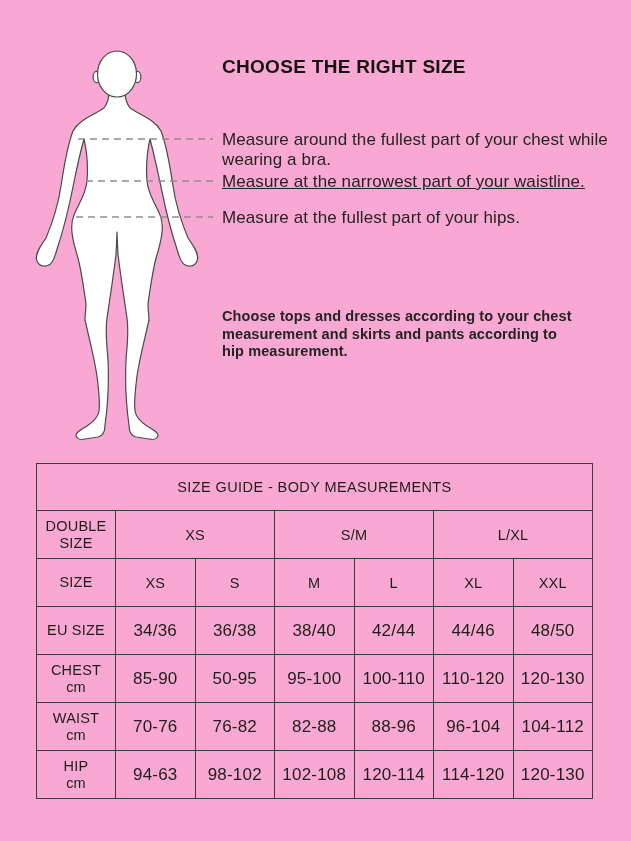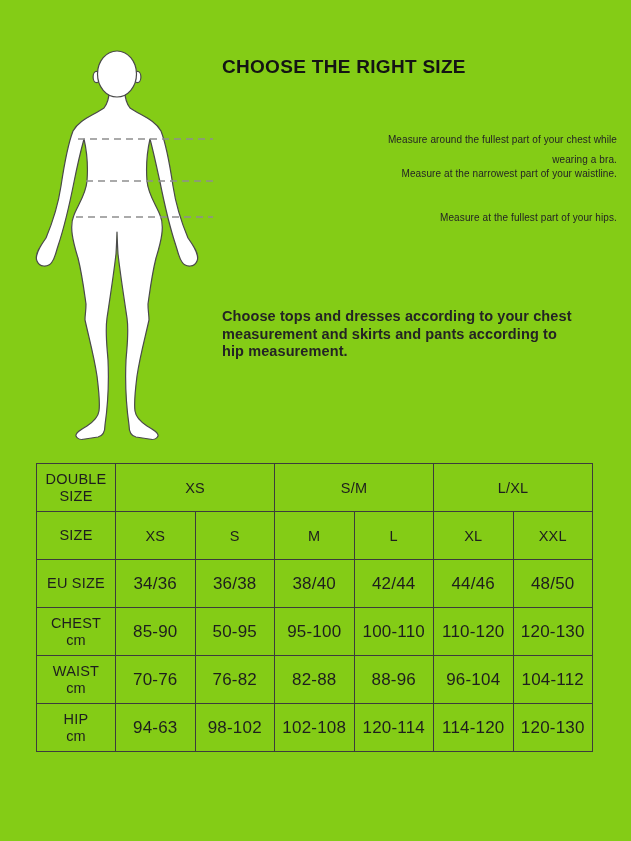--- a/index.html
+++ b/index.html
@@ -3,21 +3,21 @@
 <meta charset="utf-8">
 <style>
   * { margin: 0; padding: 0; box-sizing: border-box; }
   html, body { background: #ffffff; }
   body { font-family: "Liberation Sans", "DejaVu Sans", sans-serif; color: #1e1e1e; }
 
   .page {
     position: relative;
     width: 631px;
     height: 841px;
-    background: #84cc16;
+    background: #f9a8d4;
     overflow: hidden;
   }
 
   
   .figure-wrap {
     position: absolute;
     left: 20px;
     top: 42px;
     width: 200px;
     height: 400px;
@@ -34,28 +34,27 @@
     letter-spacing: 0.3px;
     color: #141414;
     white-space: nowrap;
   }
 
   
   .measure-item {
     position: absolute;
     left: 222px;
     width: 395px;
-    font-size: 10px;
+    font-size: 17px;
     line-height: 20px;
     letter-spacing: 0.1px;
     color: #242424;
-    text-align: right;
   }
   .measure-item.m1 { top: 130px; }
-  .measure-item.m2 { top: 164px; }
+  .measure-item.m2 { top: 172px; text-decoration: underline; }
   .measure-item.m3 { top: 208px; }
 
   .note-para {
     position: absolute;
     left: 222px;
     top: 308px;
     width: 395px;
     font-size: 14.5px;
     line-height: 17.5px;
     letter-spacing: 0.1px;
@@ -188,20 +187,23 @@
       <col class="c-label">
         <col>
         <col>
         <col>
         <col>
         <col>
         <col>
     </colgroup>
     <tbody>
       <tr>
+        <td class="tbl-title" colspan="7">SIZE GUIDE - BODY MEASUREMENTS</td>
+      </tr>
+      <tr>
         <td class="lbl">DOUBLE SIZE</td>
         <td colspan="2">XS</td>
         <td colspan="2">S/M</td>
         <td colspan="2">L/XL</td>
       </tr>
       <tr>
         <td class="lbl">SIZE</td>
         <td>XS</td>
         <td>S</td>
         <td>M</td>

